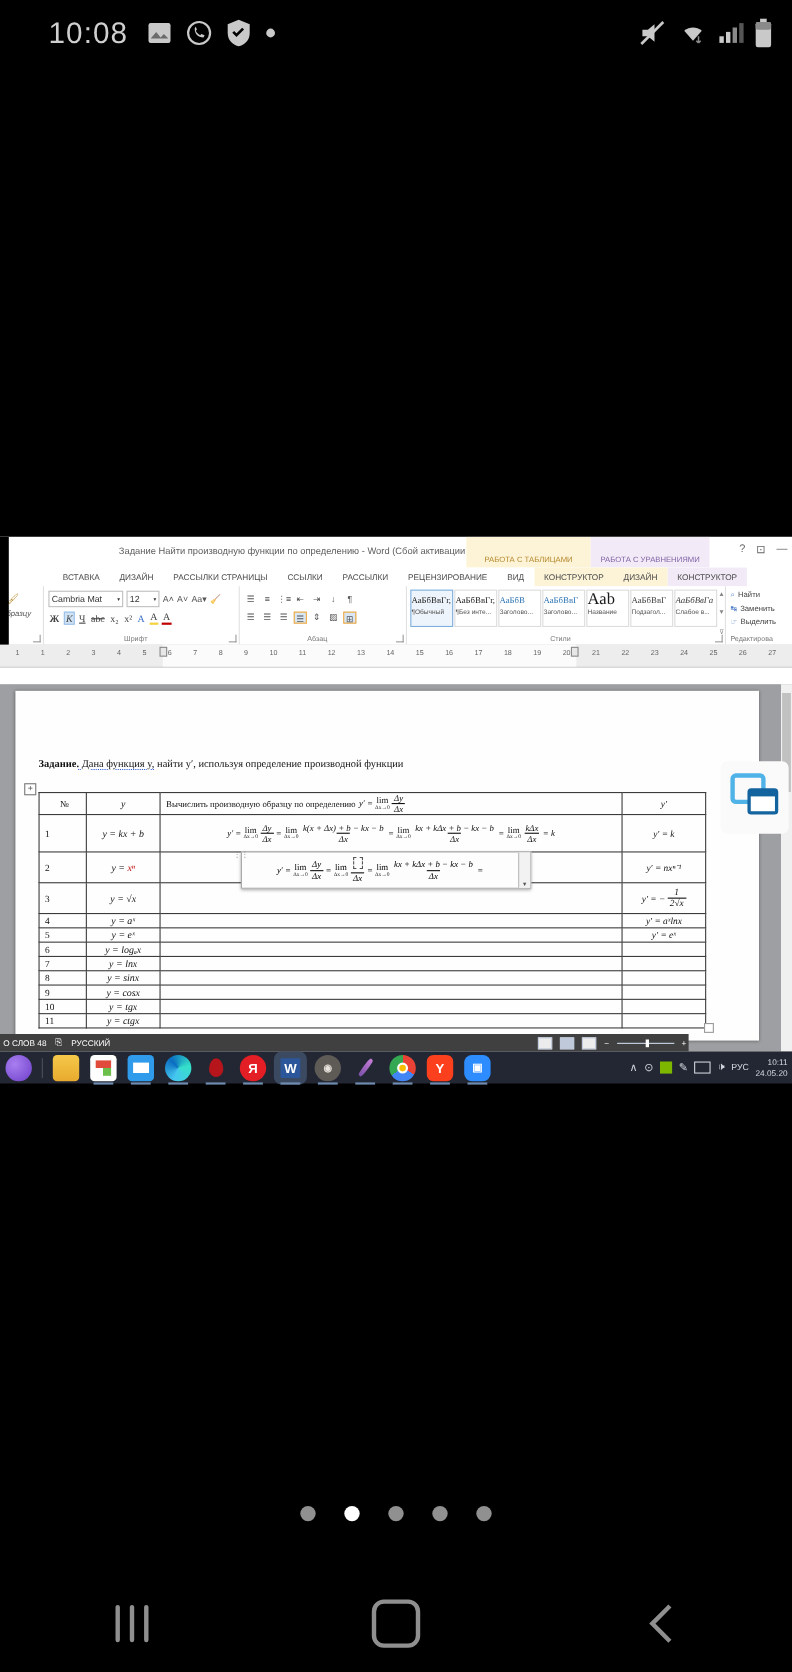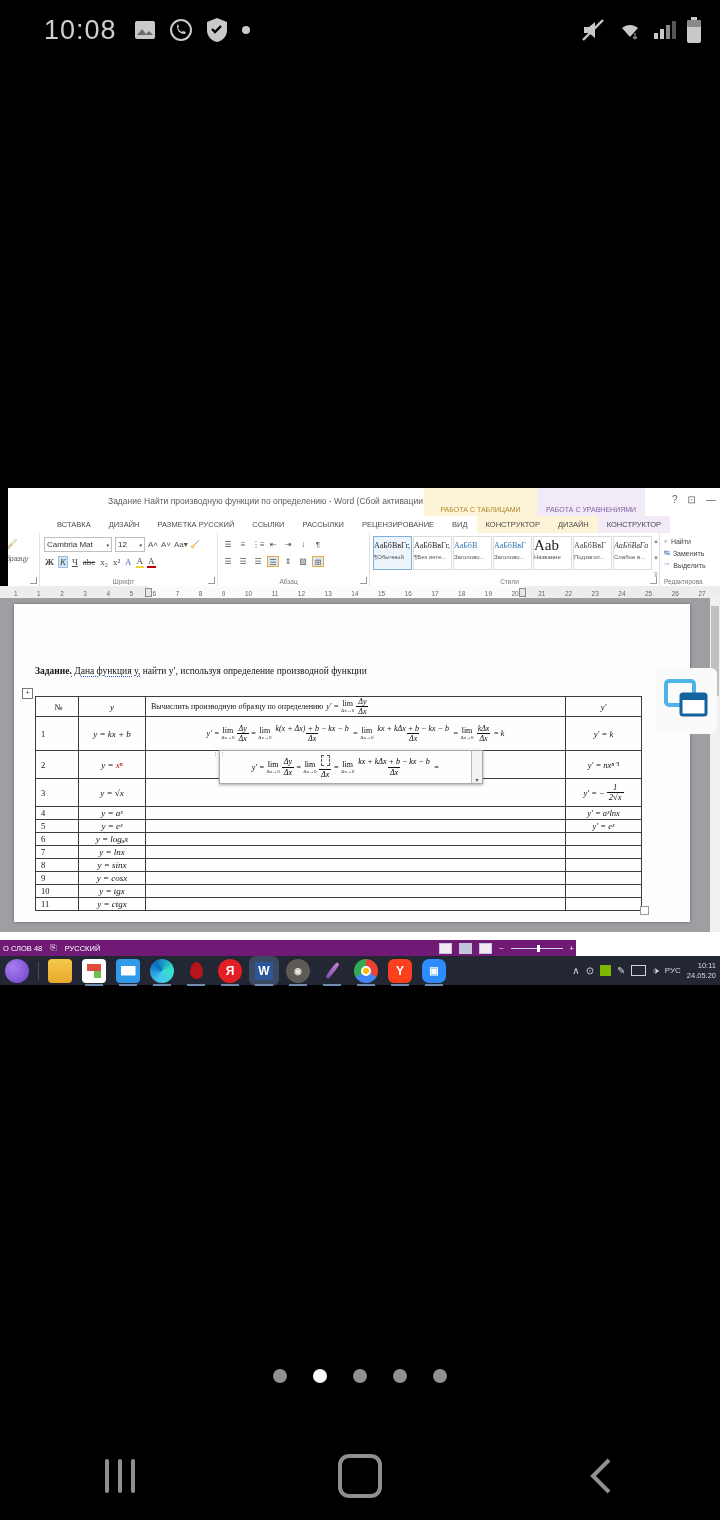--- a/index.html
+++ b/index.html
@@ -52,21 +52,21 @@
   .slabel{font-size:6px;color:#555;white-space:nowrap;}
   .scrollcol{width:11px;display:flex;flex-direction:column;justify-content:space-between;align-items:center;padding:2px 0 8px;color:#888;font-size:6px;}
   .editgrp{flex:1;padding:2px 0 0 4px;box-sizing:border-box;border-right:none;}
   .editrow{font-size:7px;color:#444;height:12px;display:flex;align-items:center;gap:3px;white-space:nowrap;}
   
   .ruler{position:absolute;left:0;top:98px;width:720px;height:20px;background:#ededed;border-bottom:1px solid #cfcfcf;}
   .rulin{position:absolute;left:148px;top:0;width:376px;height:20px;background:#fbfbfb;}
   .rnums{position:absolute;left:14px;top:4px;width:692px;display:flex;justify-content:space-between;font-size:6.5px;color:#666;}
   .imark{position:absolute;top:2px;width:7px;height:9px;background:#e7e7e7;border:1px solid #8a8a8a;box-sizing:border-box;}
   
-  .docarea{position:absolute;left:0;top:110px;width:720px;height:334px;background:#9d9fa2;}
+  .docarea{position:absolute;left:0;top:134px;width:720px;height:334px;background:#9d9fa2;}
   .page{position:absolute;left:14px;top:6px;width:676px;height:318px;background:#fefefe;box-shadow:0 0 3px rgba(0,0,0,.4);}
   .vscroll{position:absolute;right:0;top:0;width:10px;height:334px;background:#f0f0f0;}
   .vthumb{position:absolute;right:1px;top:8px;width:8px;height:90px;background:#c1c1c1;}
   .heading{position:absolute;left:21px;top:62px;font-family:"Liberation Serif",serif;font-size:9.5px;color:#111;white-space:nowrap;}
   .hlink{text-decoration:underline dotted #2a5bd7 1px;text-underline-offset:2px;}
   .thandle{position:absolute;left:8px;top:84px;width:9px;height:9px;border:1px solid #777;font-size:8px;line-height:8px;text-align:center;color:#555;background:#fff;}
   table.dtab{position:absolute;left:21px;top:92px;border-collapse:collapse;table-layout:fixed;
              font-family:"Liberation Serif",serif;color:#111;}
   .dtab td{border:1px solid #3c3c3c;padding:0 2px;overflow:hidden;vertical-align:middle;}
   .dtab .no{text-align:left;padding-left:5px;font-size:8.5px;font-style:normal;}
@@ -87,21 +87,21 @@
   .frac .d{border-top:1px solid #111;padding:0 2px;}
   .phbox{display:inline-block;width:7px;height:9px;border:1px dashed #555;}
   .eqoverlay{position:absolute;left:219px;top:152px;width:262px;height:32px;background:#fdfdfd;
              border:1px solid #aaa;box-shadow:0 1px 3px rgba(0,0,0,.35);display:flex;align-items:center;z-index:5;}
   .eqhandle{position:absolute;left:-8px;top:-2px;font-size:7px;color:#777;}
   .eqdrop{width:11px;height:100%;border-left:1px solid #bbb;background:#f2f2f2;display:flex;align-items:flex-end;justify-content:center;font-size:6px;color:#555;box-sizing:border-box;}
   .pgresize{position:absolute;left:626px;top:302px;width:7px;height:7px;border:1px solid #999;background:#fff;}
   .floatwin{position:absolute;left:655px;top:70px;width:62px;height:66px;background:#fafafa;border-radius:6px;
             display:flex;align-items:center;justify-content:center;z-index:20;}
   
-  .wstatus{position:absolute;left:0;top:452px;width:576px;height:16px;background:#701a75;color:#fff;
+  .wstatus{position:absolute;left:0;top:452px;width:626px;height:16px;background:#404040;color:#fff;
            display:flex;align-items:center;font-size:7.5px;}
   .wstatus .lft{display:flex;align-items:center;gap:8px;margin-left:3px;}
   .wstatus .rgt{position:absolute;right:2px;display:flex;align-items:center;gap:7px;}
   .viewico{width:11px;height:9px;border:1px solid #cdd8ea;background:#fff;opacity:.9;}
   .ztrack{width:52px;height:1px;background:#cdd8ea;position:relative;}
   .zhandle{position:absolute;left:26px;top:-3px;width:3px;height:7px;background:#fff;}
   
   .taskbar{position:absolute;left:0;top:956px;width:720px;height:29px;background:#222733;display:flex;align-items:center;}
   .tbi{width:24px;height:24px;margin:0 5px;border-radius:4px;display:flex;align-items:center;justify-content:center;
        color:#fff;font-size:13px;font-weight:bold;position:relative;flex:none;}
@@ -216,21 +216,21 @@
       <span class="tbaricons">
         <span>?</span>
         <span>⊡</span>
         <span>—</span>
       </span>
     </div>
 
     <div class="tabrow">
         <span class="tab">ВСТАВКА</span>
         <span class="tab">ДИЗАЙН</span>
-        <span class="tab">РАЗМЕТКА РУССКИЙ</span>
+        <span class="tab">РАССЫЛКИ СТРАНИЦЫ</span>
         <span class="tab">ССЫЛКИ</span>
         <span class="tab">РАССЫЛКИ</span>
         <span class="tab">РЕЦЕНЗИРОВАНИЕ</span>
         <span class="tab">ВИД</span>
         <span class="ctxwrap c0">
           <span class="tab">КОНСТРУКТОР</span>
           <span class="tab">ДИЗАЙН</span>
         </span>
         <span class="ctxwrap c1">
           <span class="tab">КОНСТРУКТОР</span>

